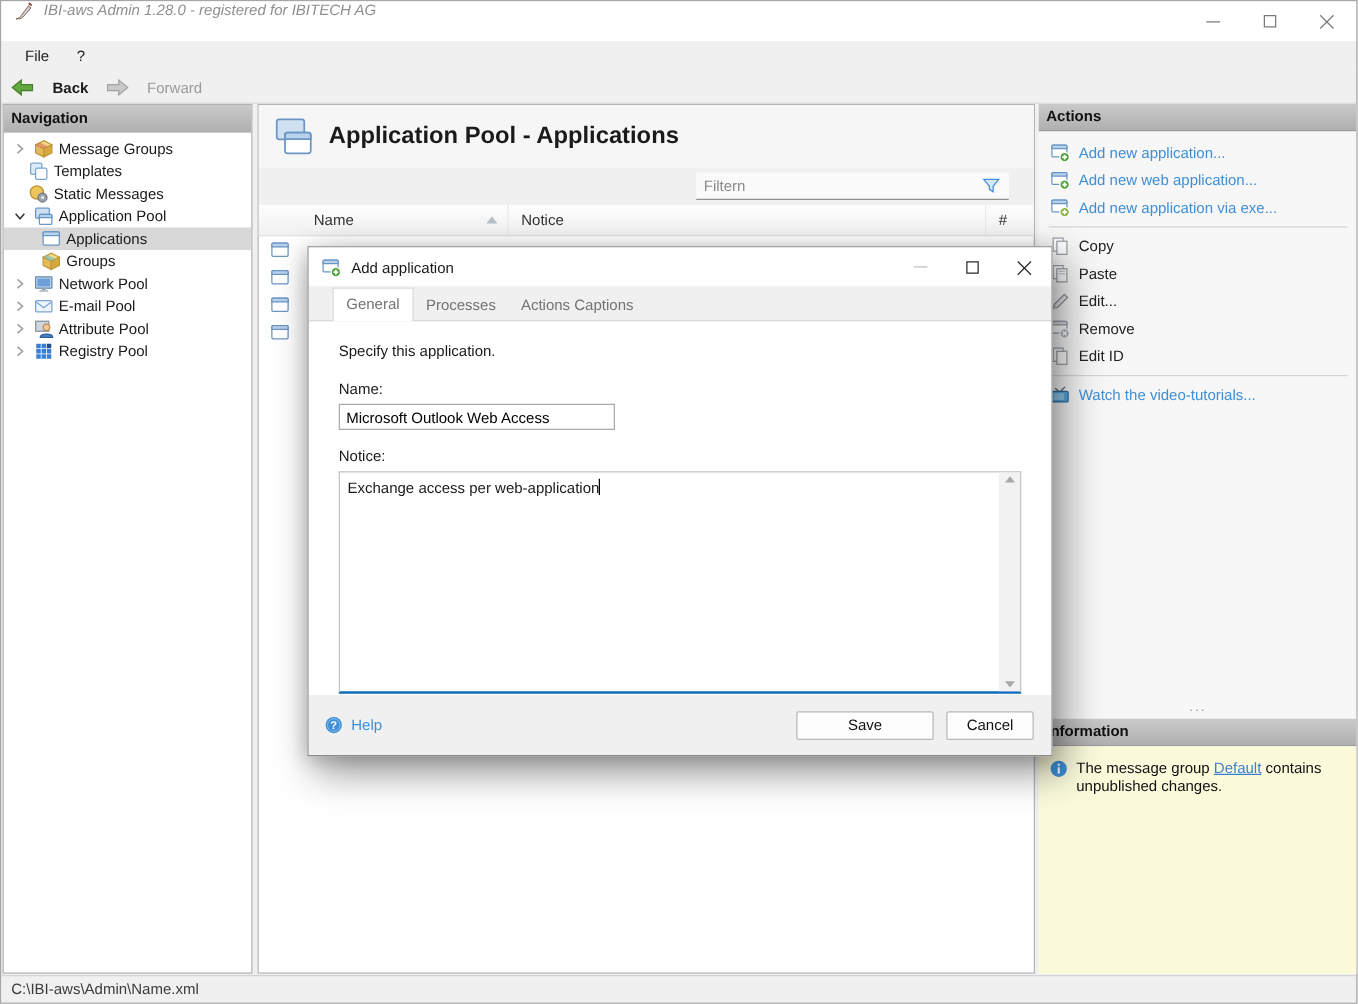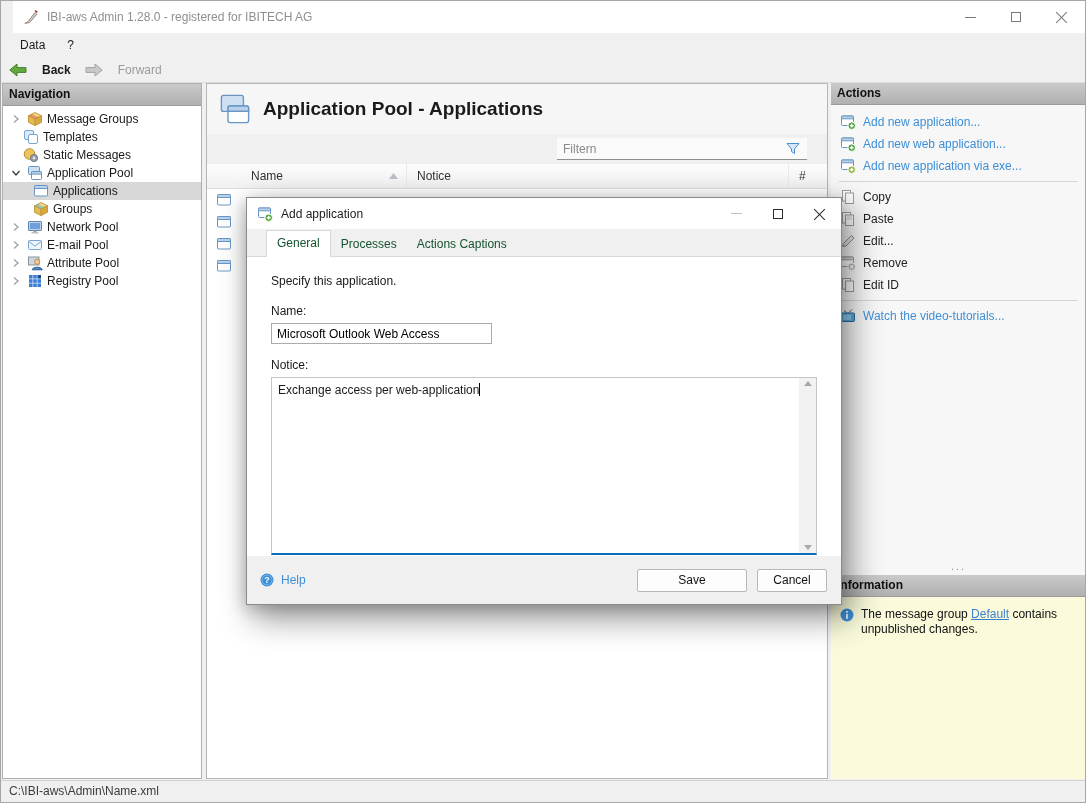--- a/index.html
+++ b/index.html
@@ -10,21 +10,21 @@
     font-size: 12px;
     color: #1a1a1a;
     background: #f0f0f0;
     border: 1px solid #a6a6a6;
     overflow: hidden;
   }
   svg { display:block; }
   .ic16 { width:16px; height:16px; flex:0 0 auto; }
 
   
-  .titlebar { position:absolute; top:0; left:12px; right:0; height:32px; background:#fff; display:flex; align-items:center; }
+  .titlebar { position:absolute; top:0; left:0; right:0; height:32px; background:#fff; display:flex; align-items:flex-start;font-style:italic; }
   .titlebar .appicon { margin:0 8px 0 10px; }
   .titlebar .title { color:#8f8f8f; font-size:12px; }
   .wincontrols { margin-left:auto; display:flex; height:100%; }
   .wbtn { width:46px; height:100%; display:flex; align-items:center; justify-content:center; }
   .glyph-min { width:11px; height:1px; background:#7a7a7a; }
   .glyph-max { width:10px; height:10px; border:1px solid #7a7a7a; }
   .glyph-close { position:relative; width:12px; height:12px; }
   .glyph-close::before,.glyph-close::after { content:""; position:absolute; left:5px; top:-1px; width:1px; height:15px; background:#7a7a7a; }
   .glyph-close::before { transform:rotate(45deg); } .glyph-close::after { transform:rotate(-45deg); }
 
@@ -84,21 +84,21 @@
   
   .dialog { position:absolute; left:245px; top:196px; width:596px; height:408px; background:#fff; border:1px solid #8a8a8a;
     box-shadow: 8px 12px 30px 2px rgba(0,0,0,0.40), -2px 4px 14px rgba(0,0,0,0.18); }
   .dlg-titlebar { height:31px; background:#fff; display:flex; align-items:center; padding-left:10px; gap:8px; }
   .dlg-controls { margin-left:auto; display:flex; height:100%; }
   .dlg-controls .wbtn { width:42px; }
   .dlg-controls .glyph-min { background:#c0c0c0; }
   .dlg-controls .glyph-max { border-color:#2b2b2b; }
   .dlg-controls .glyph-close::before,.dlg-controls .glyph-close::after { background:#2b2b2b; }
   .dlg-tabs { height:28px; background:#f0f0f0; border-bottom:1px solid #d9d9d9; display:flex; align-items:flex-end; padding-left:19px; }
-  .tab { padding:5px 10px 5px 10px; color:#14532d; position:relative; }
+  .tab { padding:5px 10px 5px 10px; color:#737373; position:relative; }
   .tab.active { background:#fff; border:1px solid #d9d9d9; border-bottom:none; top:1px; padding-bottom:7px; }
   .dlg-body { position:absolute; top:60px; left:0; right:0; bottom:48px; background:#fff; padding:16px 24px 0 24px; }
   .dlg-instruction { margin-bottom:16px; }
   .fld-label { margin-bottom:5px; }
   .name-input { width:221px; height:21px; border:1px solid #ababab; font:inherit; padding:0 5px; outline:none; margin-bottom:14px; display:block; }
   .notice-wrap { position:relative; height:178px; border:1px solid #c5c5c5; border-bottom:2px solid #0f6cbd; }
   .notice-area { position:absolute; inset:0 17px 0 0; padding:5px 6px; white-space:pre-wrap; overflow:hidden; line-height:15px; }
   .caret { display:inline-block; width:1px; height:13px; background:#000; vertical-align:-2px; }
   .vscroll { position:absolute; top:0; right:0; bottom:0; width:17px; background:#f2f2f2; display:flex; flex-direction:column; justify-content:space-between; align-items:center; padding:3px 0; }
   .sarrow-up { width:0; height:0; border-left:4px solid transparent; border-right:4px solid transparent; border-bottom:5px solid #a9a9a9; }
@@ -128,21 +128,21 @@
     <div class="wbtn">
         <div class="glyph-max"></div>
       </div>
     <div class="wbtn">
         <div class="glyph-close"></div>
       </div>
   </div>
 </div>
 
 <div class="menubar">
-  <span class="menuitem">Data</span>
+  <span class="menuitem">File</span>
   <span class="menuitem">?</span>
 </div>
 
 <div class="toolbar">
   <div class="toolbtn">
     <svg width="18" height="14" viewBox="0 0 18 14">
         <path d="M8 1 v3.6 h9 v4.8 h-9 V13 L0.8 7z" fill="#63a83e" stroke="#46802a"></path>
       </svg>
     <span style="font-weight:bold">Back</span>
   </div>

